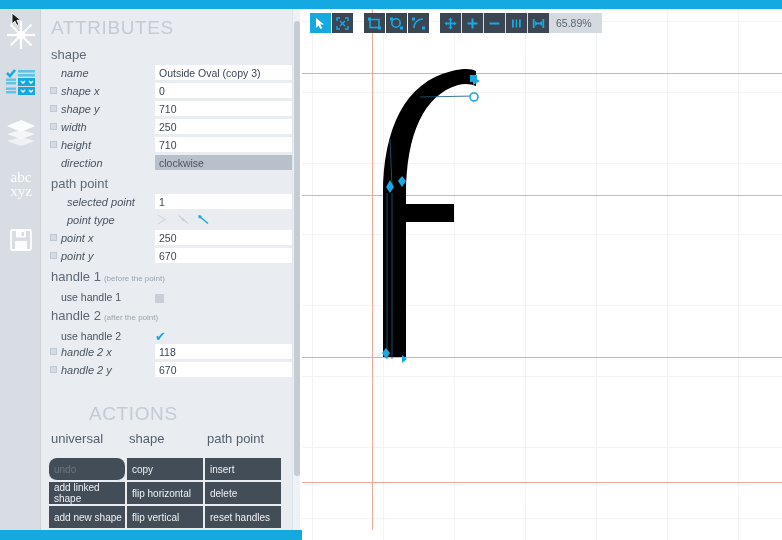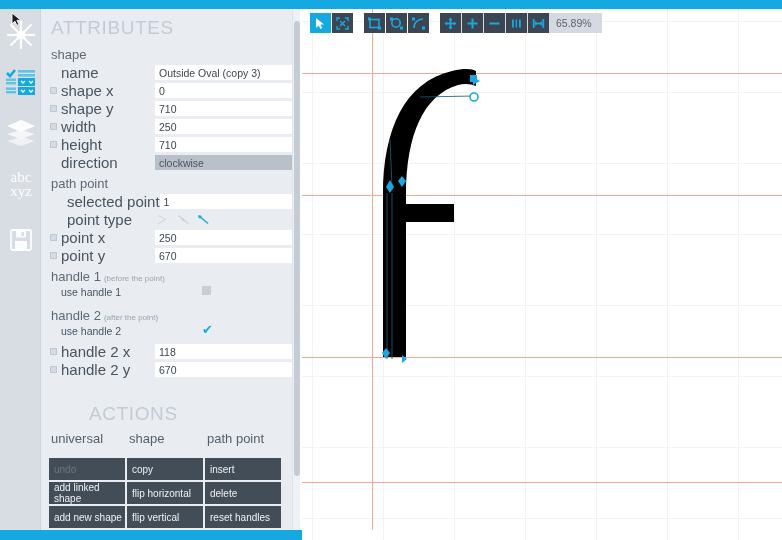--- a/index.html
+++ b/index.html
@@ -69,25 +69,26 @@
     height: 17px;
     display: flex; align-items: center;
     margin: 0 8px 1px 8px;
   }
   .row .lnk {
     width: 9px; height: 17px;
     display: flex; align-items: center; justify-content: center;
     flex: 0 0 9px;
   }
   .row .lbl {
-    font-size: 15px;
+    font-size: 11px;
     color: #4a545f;
     flex: 0 0 97px;
     padding-left: 3px;
     white-space: nowrap;
+    font-style: italic;
   }
   .field {
     position: relative;
     display: flex;
     flex: 1 1 auto;
     height: 15px;
   }
   .field input {
     flex: 1 1 auto;
     height: 15px;
@@ -103,21 +104,21 @@
   .field.readonly input {
     background: #b8c0ca;
     color: #4b555f;
   }
 
   .pointtype {
     display: flex; align-items: center; gap: 7px;
     padding-left: 2px;
   }
 
-  .checkrow { height: 17px; display: flex; align-items: flex-start; margin: 0 8px 1px 8px; gap: 47px; }
+  .checkrow { height: 17px; display: flex; align-items: flex-end; margin: 0 8px 1px 8px; }
   .checkrow .lbl { font-size: 10.5px; color: #4a545f; flex: 0 0 106px; padding-left: 12px; }
   .chk-off { width: 9px; height: 9px; background: #c7ced6; }
   .chk-on { color: #14a9e0; font-size: 13px; line-height: 10px; }
 
   
   .actions-wrap { padding: 8px 0 0 0; }
   .act-cols {
     display: flex;
     margin: 0 8px;
     gap: 2px;
@@ -131,21 +132,21 @@
     height: 23px;
     background: #434d58;
     color: #eef1f4;
     font-size: 10px;
     display: flex; align-items: center;
     padding-left: 5px;
     margin-bottom: 1px;
     border: 1px solid #e9edf2;
     border-width: 0 0 1px 0;
   }
-  .act-btn.disabled { color: #6c7681; }
+  .act-btn.disabled { color: #6c7681; border-radius: 8px; }
   .act-spacer { height: 24px; }
 
   
   .panel-sb-track {
     position: absolute; right: 0; top: 9px;
     width: 8px; height: 521px;
     background: #eef1f5;
     border-left: 1px solid #dfe4ea;
   }
   .panel-sb-thumb {

